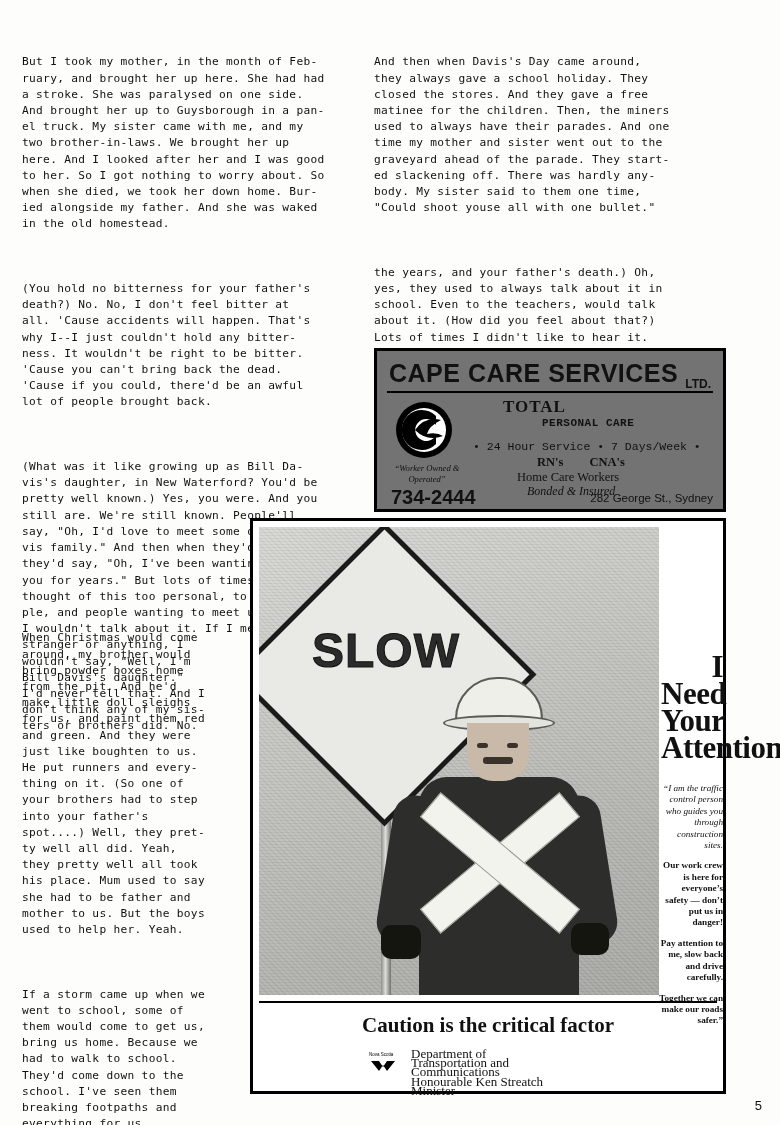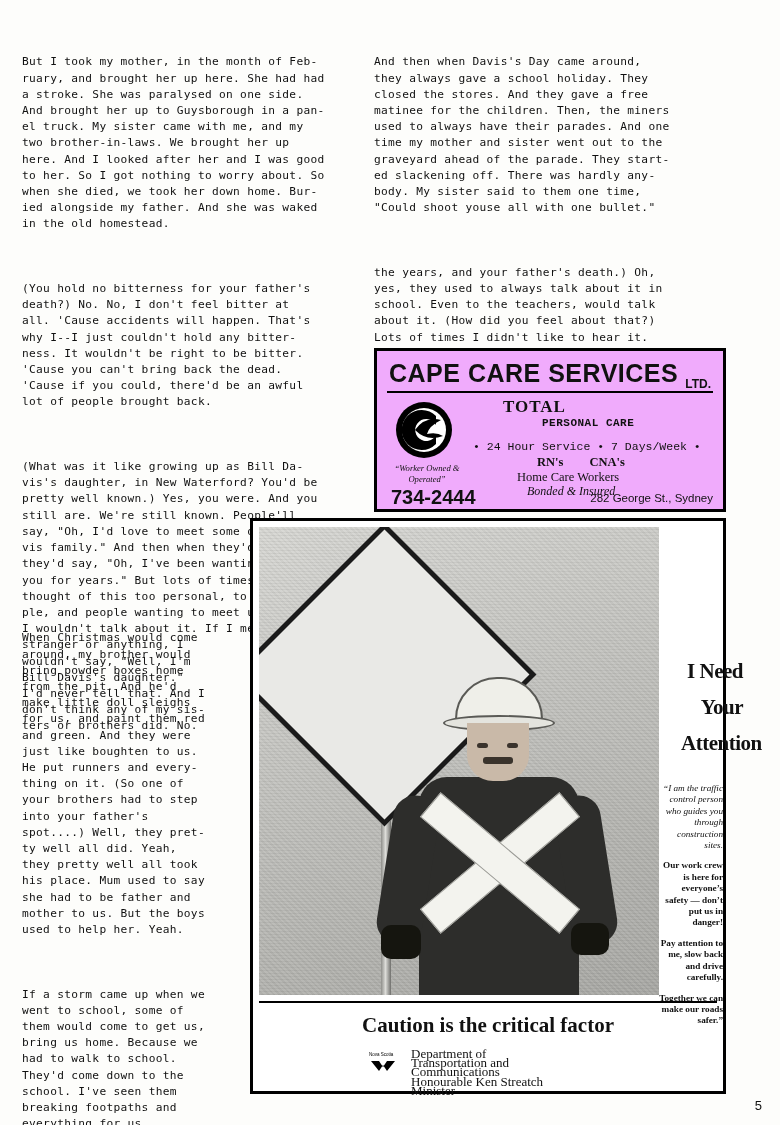--- a/index.html
+++ b/index.html
@@ -54,21 +54,21 @@
   }
 
   
   .ad-capecare {
     position: absolute;
     left: 374px;
     top: 348px;
     width: 352px;
     height: 164px;
     border: 3px solid #000;
-    background: #f0abfc;
+    background: #737373;
     box-sizing: border-box;
   }
   .cc-title {
     font-family: "Liberation Sans", sans-serif;
     font-weight: bold;
     font-size: 25px;
     letter-spacing: 0.5px;
     position: absolute;
     left: 12px; top: 8px;
   }
@@ -269,27 +269,27 @@
   .w-glove-l {
     position: absolute; left: 122px; top: 398px;
     width: 40px; height: 34px; background: #15150f; border-radius: 10px;
   }
   .w-glove-r {
     position: absolute; left: 312px; top: 396px;
     width: 38px; height: 32px; background: #15150f; border-radius: 10px;
   }
   .slow-head {
     position: absolute;
-    left: 428px; top: 132px;
+    left: 408px; top: 132px;
     width: 62px;
     text-align: right;
     font-family: "Liberation Serif", serif;
     font-weight: bold;
-    font-size: 21px;
-    line-height: 36px;
+    font-size: 31px;
+    line-height: 27px;
     letter-spacing: -0.5px;
   }
   .slow-body {
     position: absolute;
     left: 404px; top: 262px;
     width: 66px;
     text-align: right;
     font-family: "Liberation Serif", serif;
     font-size: 9.2px;
     line-height: 11.4px;
@@ -467,20 +467,21 @@
     <div class="cc-addr">282 George St., Sydney</div>
   </div>
 
   <div class="ad-slow">
 
     <div class="slow-photo">
       <div class="noise"></div>
 
       <div class="slow-pole"></div>
       <div class="slow-diamond"></div>
+      <div class="slow-diamond-text">SLOW</div>
 
       <div class="w-torso"></div>
       <div class="w-arm-l"></div>
       <div class="w-arm-r"></div>
       <div class="w-vest-a"></div>
       <div class="w-vest-b"></div>
       <div class="w-glove-l"></div>
       <div class="w-glove-r"></div>
       <div class="w-helmet"></div>
       <div class="w-brim"></div>

